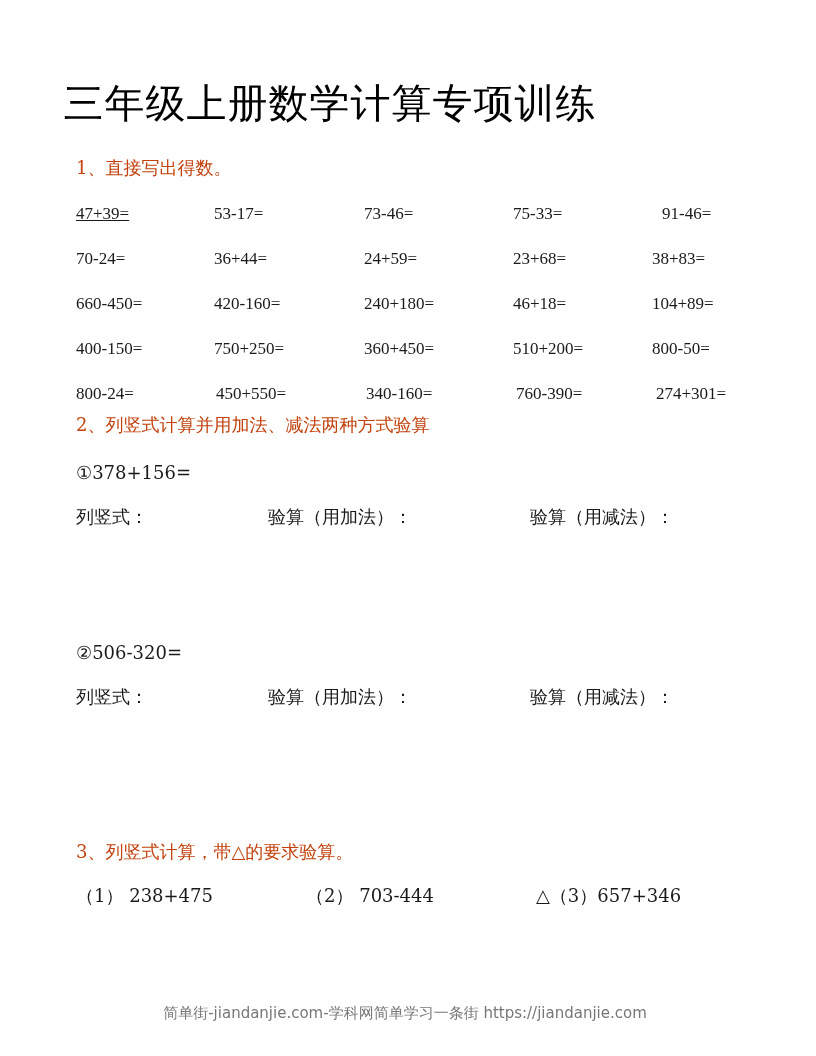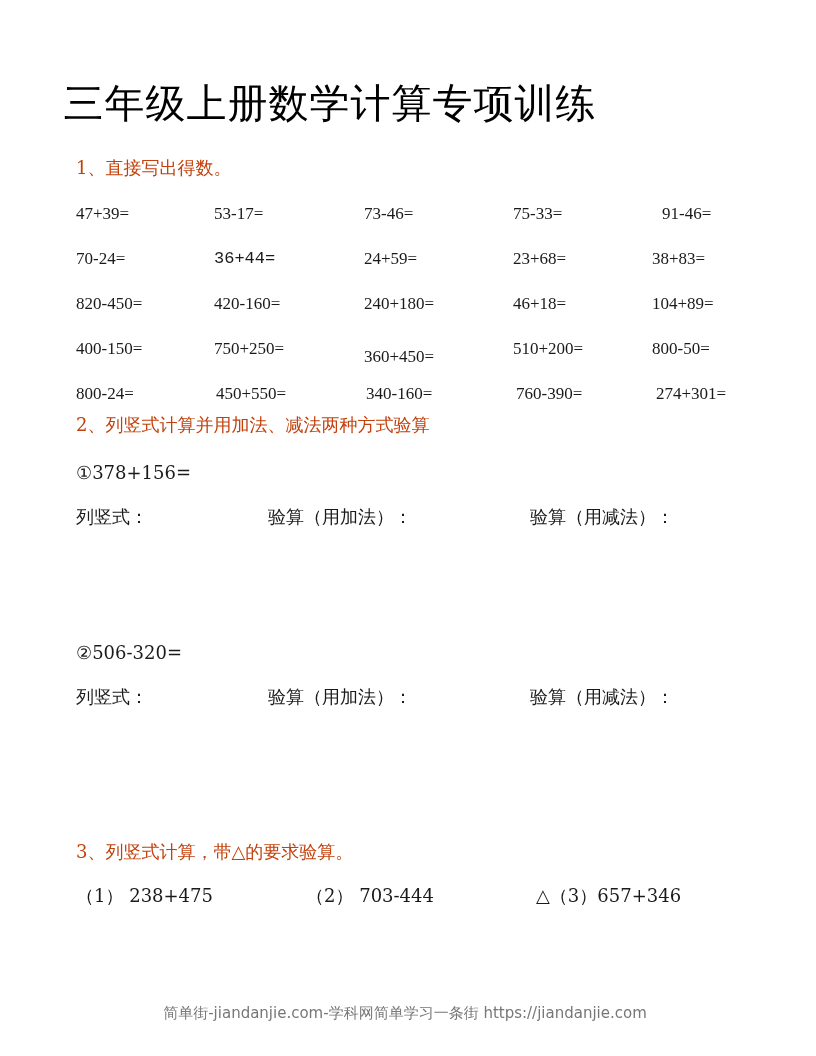--- a/index.html
+++ b/index.html
@@ -47,41 +47,41 @@
   </style>
 </head>
 <body>
 
 <div class="abs title">三年级上册数学计算专项训练</div>
 
 <div class="abs section-heading" style="left:76px; top:156px;">1、直接写出得数。</div>
 
 <div>
 
-  <div class="abs eq" style="left:76px; top:204px;">47+39=</div>
+  <div class="abs eq" style="left:76px; top:204px;text-decoration:underline;">47+39=</div>
   <div class="abs eq" style="left:214px; top:204px;">53-17=</div>
   <div class="abs eq" style="left:364px; top:204px;">73-46=</div>
   <div class="abs eq" style="left:513px; top:204px;">75-33=</div>
   <div class="abs eq" style="left:662px; top:204px;">91-46=</div>
 
   <div class="abs eq" style="left:76px; top:249px;">70-24=</div>
-  <div class="abs eq" style="left:214px; top:249px;font-family:Liberation Mono, monospace;">36+44=</div>
+  <div class="abs eq" style="left:214px; top:249px;">36+44=</div>
   <div class="abs eq" style="left:364px; top:249px;">24+59=</div>
   <div class="abs eq" style="left:513px; top:249px;">23+68=</div>
   <div class="abs eq" style="left:652px; top:249px;">38+83=</div>
 
-  <div class="abs eq" style="left:76px; top:294px;">820-450=</div>
+  <div class="abs eq" style="left:76px; top:294px;">660-450=</div>
   <div class="abs eq" style="left:214px; top:294px;">420-160=</div>
   <div class="abs eq" style="left:364px; top:294px;">240+180=</div>
   <div class="abs eq" style="left:513px; top:294px;">46+18=</div>
   <div class="abs eq" style="left:652px; top:294px;">104+89=</div>
 
   <div class="abs eq" style="left:76px; top:339px;">400-150=</div>
   <div class="abs eq" style="left:214px; top:339px;">750+250=</div>
-  <div class="abs eq" style="left:364px; top:339px;margin-top:8px;">360+450=</div>
+  <div class="abs eq" style="left:364px; top:339px;">360+450=</div>
   <div class="abs eq" style="left:513px; top:339px;">510+200=</div>
   <div class="abs eq" style="left:652px; top:339px;">800-50=</div>
 
   <div class="abs eq" style="left:76px; top:384px;">800-24=</div>
   <div class="abs eq" style="left:216px; top:384px;">450+550=</div>
   <div class="abs eq" style="left:366px; top:384px;">340-160=</div>
   <div class="abs eq" style="left:516px; top:384px;">760-390=</div>
   <div class="abs eq" style="left:656px; top:384px;">274+301=</div>
 </div>
 

